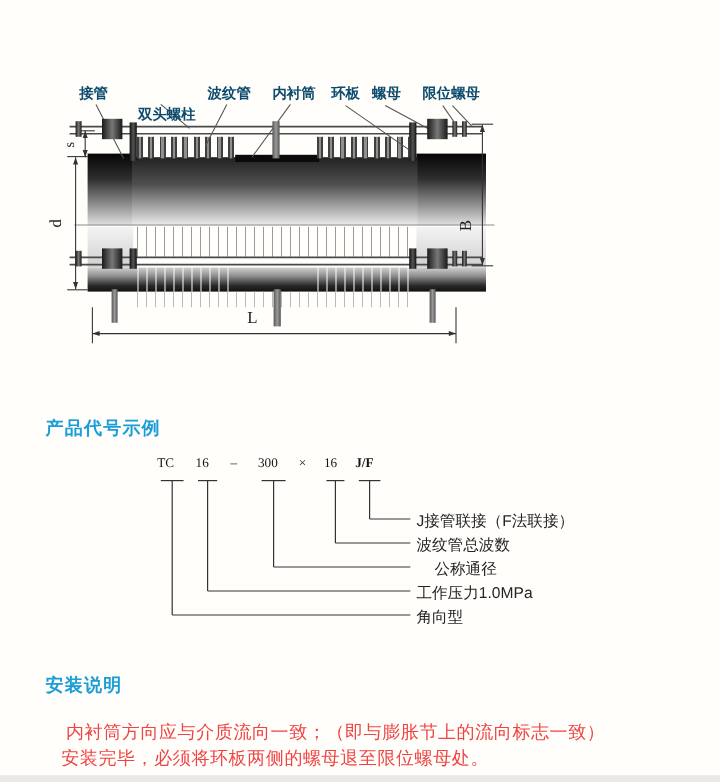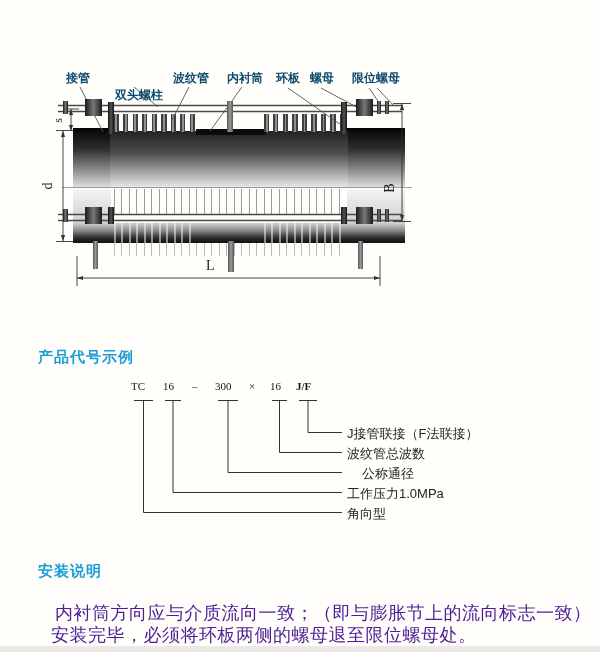--- a/index.html
+++ b/index.html
@@ -8,21 +8,21 @@
   .abs{position:absolute;}
   .h{font-size:15px;font-weight:bold;color:#1b9ed8;letter-spacing:1px;z-index:4;}
   .plabel{font-size:12px;font-weight:600;color:#0c4a6e;white-space:nowrap;z-index:4;}
   .dim{font-family:"Liberation Serif",serif;font-size:14px;color:#222;z-index:4;}
   .rot{transform:rotate(-90deg);transform-origin:center;}
   .shape{z-index:1;}
   .fg{z-index:3;}
   svg.overlay{position:absolute;left:0;top:0;z-index:2;pointer-events:none;}
   .codetok{font-family:"Liberation Serif",serif;font-size:11px;color:#141414;z-index:4;white-space:nowrap;}
   .callout{font-size:13px;color:#242424;z-index:4;white-space:nowrap;}
-  .para{font-size:18px;color:#4c1d95;z-index:4;white-space:nowrap;letter-spacing:.5px;}
+  .para{font-size:15px;color:#ef4444;z-index:4;white-space:nowrap;letter-spacing:.5px;}
   .nut{background:linear-gradient(90deg,#1a1a1a,#777 50%,#1a1a1a);}
   .plate{background:linear-gradient(90deg,#111,#555 50%,#111);}
   .stud{background:linear-gradient(90deg,#555,#9a9a9a 50%,#555);}
   .fins{background:repeating-linear-gradient(90deg,#3f3f3f 0 1.5px,#8f8f8f 1.5px 3.5px,#3f3f3f 3.5px 5px,rgba(0,0,0,0) 5px 9.5px);}
   .thinlines{background:repeating-linear-gradient(90deg,#9a9a9a 0 1px,rgba(0,0,0,0) 1px 7.5px);}
   .thinlines2{background:repeating-linear-gradient(90deg,#b9b9b9 0 1px,rgba(0,0,0,0) 1px 7.5px);}
   .bandstripes{background:repeating-linear-gradient(90deg,rgba(255,255,255,.5) 0 2px,rgba(0,0,0,0) 2px 7.5px);}
 </style>
 </head>
 <body>

